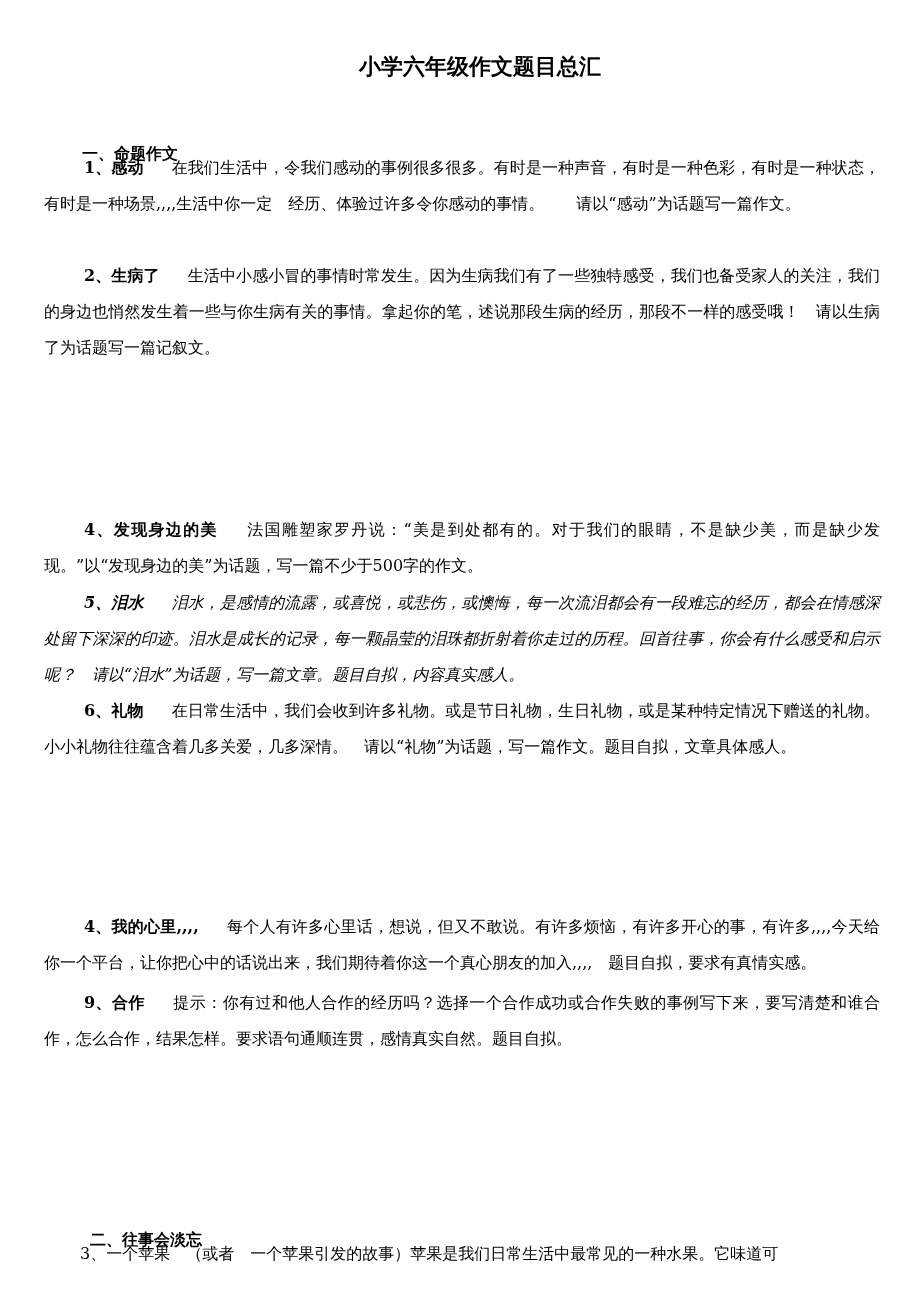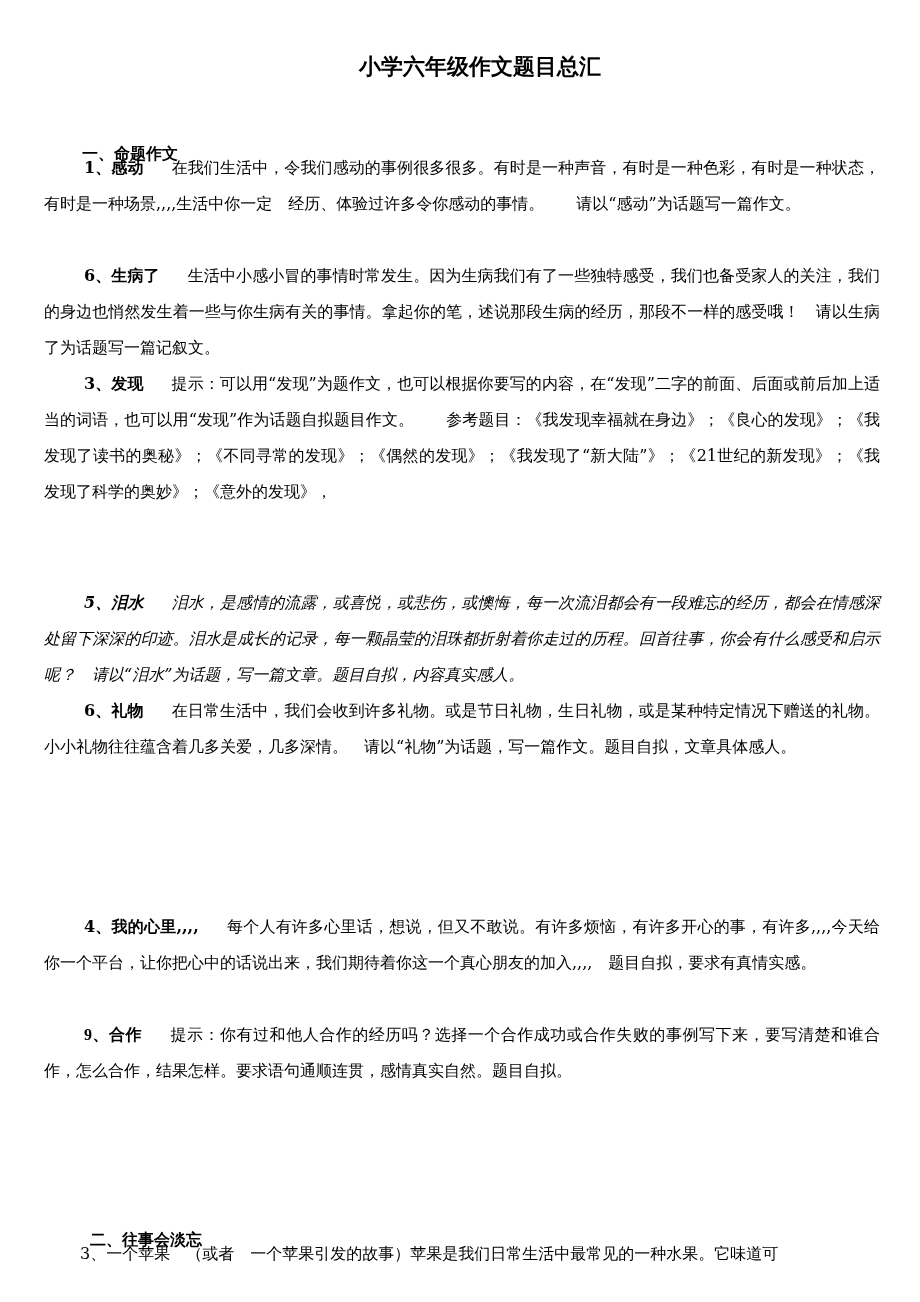--- a/index.html
+++ b/index.html
@@ -31,42 +31,42 @@
 <div class="page">
   <div class="title">小学六年级作文题目总汇</div>
 
   <div class="section-head" style="top:100px;">一、命题作文</div>
 
   <div class="para" style="top:128px;">
     <span class="num">1、感动</span><span class="gap"></span><span>在我们生活中，令我们感动的事例很多很多。有时是一种声音，有时是一种色彩，有时是一种状态，有时是一种场景,,,,生活中你一定　经历、体验过许多令你感动的事情。　　请以“感动”为话题写一篇作文。</span>
   </div>
 
   <div class="para" style="top:236px;">
-    <span class="num">6、生病了</span><span class="gap"></span><span>生活中小感小冒的事情时常发生。因为生病我们有了一些独特感受，我们也备受家人的关注，我们的身边也悄然发生着一些与你生病有关的事情。拿起你的笔，述说那段生病的经历，那段不一样的感受哦！　请以生病了为话题写一篇记叙文。</span>
+    <span class="num">2、生病了</span><span class="gap"></span><span>生活中小感小冒的事情时常发生。因为生病我们有了一些独特感受，我们也备受家人的关注，我们的身边也悄然发生着一些与你生病有关的事情。拿起你的笔，述说那段生病的经历，那段不一样的感受哦！　请以生病了为话题写一篇记叙文。</span>
   </div>
 
-  <div class="para" style="top:344px;">
-    <span class="num">3、发现</span><span class="gap"></span><span>提示：可以用“发现”为题作文，也可以根据你要写的内容，在“发现”二字的前面、后面或前后加上适当的词语，也可以用“发现”作为话题自拟题目作文。　　参考题目：《我发现幸福就在身边》；《良心的发现》；《我发现了读书的奥秘》；《不同寻常的发现》；《偶然的发现》；《我发现了“新大陆”》；《21世纪的新发现》；《我发现了科学的奥妙》；《意外的发现》，</span>
+
+  <div class="para" style="top:490px;">
+    <span class="num">4、发现身边的美</span><span class="gap"></span><span>法国雕塑家罗丹说：“美是到处都有的。对于我们的眼睛，不是缺少美，而是缺少发现。”以“发现身边的美”为话题，写一篇不少于500字的作文。</span>
   </div>
-
 
   <div class="para" style="top:563px;font-style:italic;">
     <span class="num">5、泪水</span><span class="gap"></span><span>泪水，是感情的流露，或喜悦，或悲伤，或懊悔，每一次流泪都会有一段难忘的经历，都会在情感深处留下深深的印迹。泪水是成长的记录，每一颗晶莹的泪珠都折射着你走过的历程。回首往事，你会有什么感受和启示呢？　请以“泪水”为话题，写一篇文章。题目自拟，内容真实感人。</span>
   </div>
 
   <div class="para" style="top:671px;">
     <span class="num">6、礼物</span><span class="gap"></span><span>在日常生活中，我们会收到许多礼物。或是节日礼物，生日礼物，或是某种特定情况下赠送的礼物。小小礼物往往蕴含着几多关爱，几多深情。　请以“礼物”为话题，写一篇作文。题目自拟，文章具体感人。</span>
   </div>
 
 
   <div class="para" style="top:887px;">
     <span class="num">4、我的心里,,,,</span><span class="gap"></span><span>每个人有许多心里话，想说，但又不敢说。有许多烦恼，有许多开心的事，有许多,,,,今天给你一个平台，让你把心中的话说出来，我们期待着你这一个真心朋友的加入,,,,　题目自拟，要求有真情实感。</span>
   </div>
 
-  <div class="para" style="top:995px;font-family:Liberation Serif, serif;">
+  <div class="para" style="top:963px;">
     <span class="num">9、合作</span><span class="gap"></span><span>提示：你有过和他人合作的经历吗？选择一个合作成功或合作失败的事例写下来，要写清楚和谁合作，怎么合作，结果怎样。要求语句通顺连贯，感情真实自然。题目自拟。</span>
   </div>
 
 
   <div class="section-head" style="top:1186px; left:90px;">二、往事会淡忘</div>
 
   <div class="para" style="top:1214px; text-indent:36px;">
     <span>3、一个苹果　（或者　一个苹果引发的故事）苹果是我们日常生活中最常见的一种水果。它味道可</span>
   </div>
 </div>

